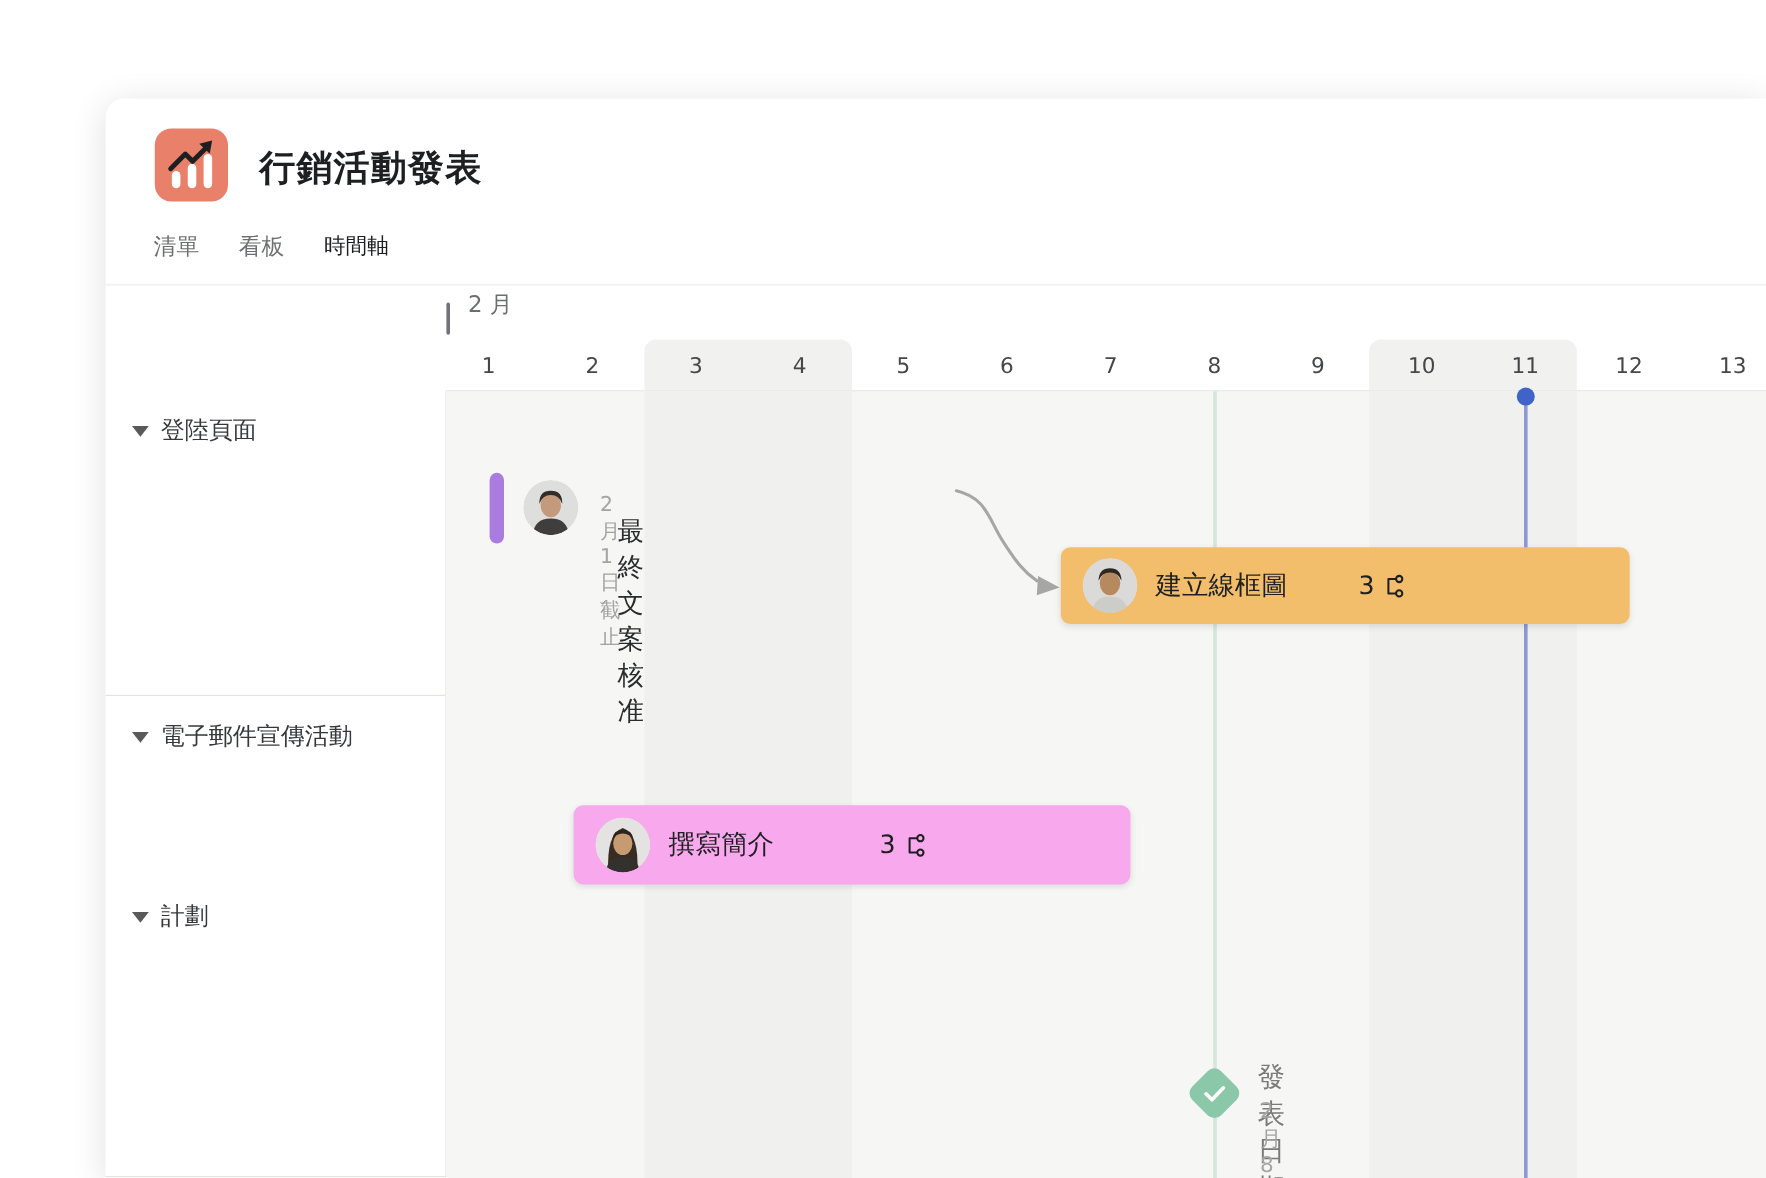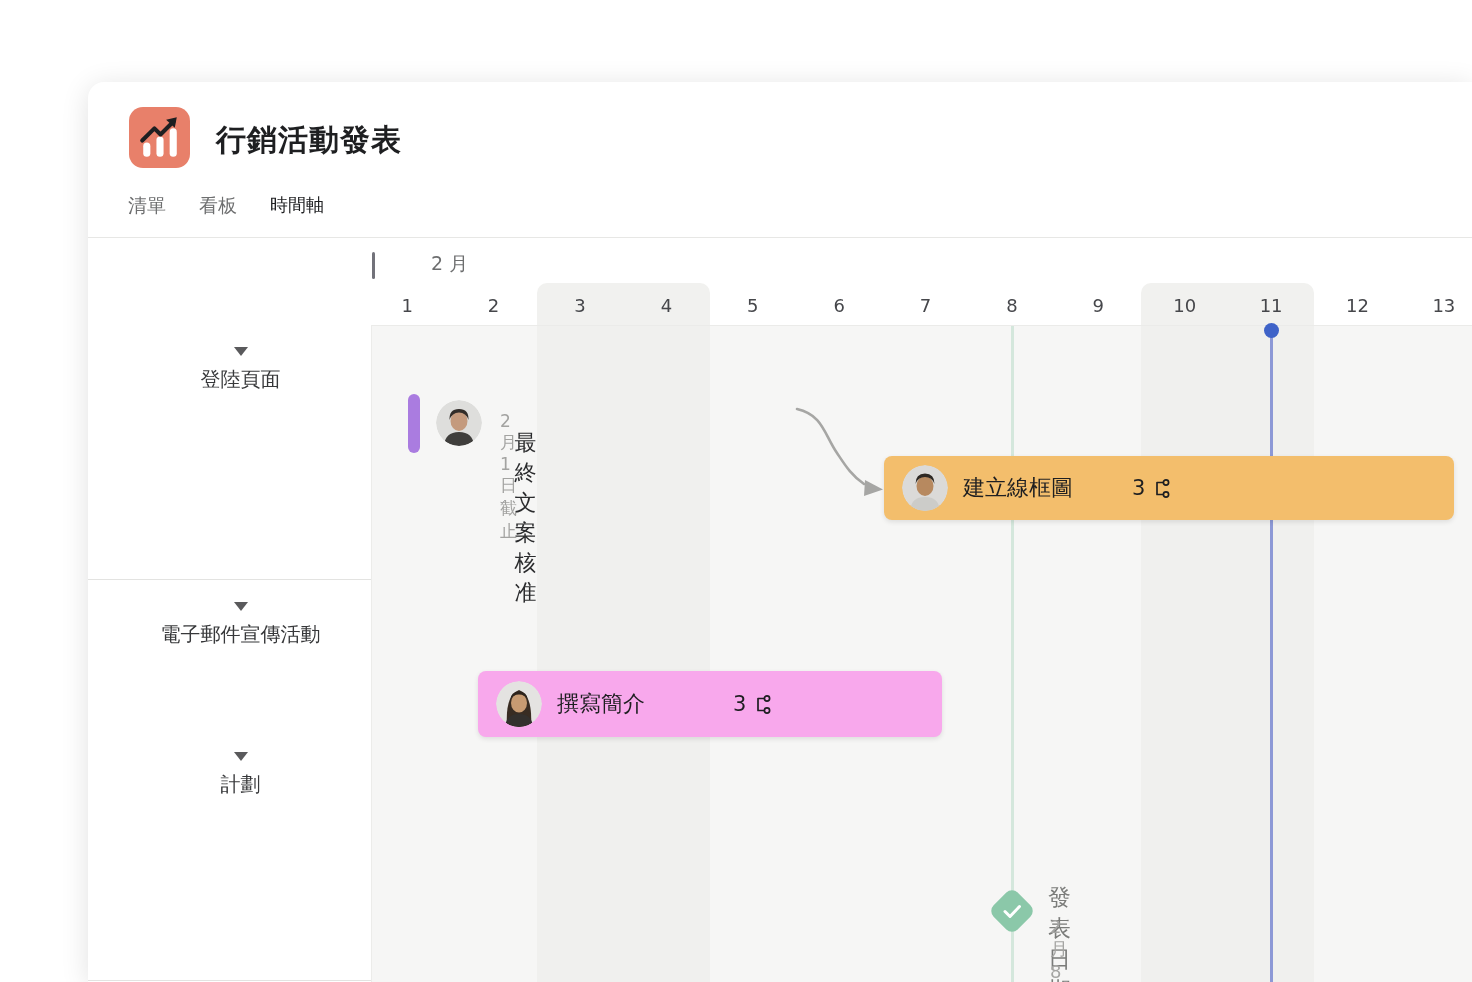--- a/index.html
+++ b/index.html
@@ -17,33 +17,33 @@
                    color:#1e1f21; letter-spacing:1px; }
 
   .tabs { position:absolute; left:40px; top:111px; display:flex; gap:33px; }
   .tab { font-size:19px; color:#6e6f70; padding-bottom:20px; border-bottom:3px solid transparent; cursor:pointer; }
   .tab.active { color:#1e1f21; font-weight:500; font-size:18px; border-bottom-color:#1e1f21; }
   .head-border { position:absolute; left:0; right:0; top:155px; height:1px; background:#e7e7e5; }
 
   
   .tl-header { position:absolute; left:0; right:0; top:156px; height:87px; background:#ffffff; }
   .month-tick { position:absolute; left:284px; top:14px; width:3px; height:27px; background:#72727a; border-radius:2px; }
-  .month-label { position:absolute; left:302px; top:13px; font-size:19px; color:#6d6e6f;margin-left:41px; }
+  .month-label { position:absolute; left:302px; top:3px; font-size:19px; color:#6d6e6f; }
   .weekend-head { position:absolute; top:45px; width:173px; height:42px; background:#f1f1ef; border-radius:10px 10px 0 0; }
   .wh1 { left:449px; } .wh2 { left:1053px; }
   .days-row { position:absolute; left:276px; top:54px; width:1124px; height:28px; display:flex; }
   .day-cell { width:86.4px; text-align:center; font-size:18px; color:#46474b; line-height:28px; }
 
   
   .sidebar { position:absolute; left:0; top:243px; width:284px; bottom:0; background:#ffffff; border-right:1px solid #ececea; }
   .section { position:relative; padding:20px 0 0 22px; }
   .sec1 { height:255px; border-bottom:1px solid #e3e3e1; }
   .sec2 { height:251px; border-bottom:1px solid #e3e3e1; }
   .sec3 { height:150px; }
-  .section-head { display:flex; align-items:center; gap:10px; cursor:pointer;flex-direction:column; }
+  .section-head { display:flex; align-items:center; gap:10px; cursor:pointer; }
   .caret { width:0; height:0; border-left:7px solid transparent; border-right:7px solid transparent;
            border-top:9px solid #5a5a5c; margin-top:2px; }
   .section-label { font-size:20px; color:#37383a; }
 
   
   .chart { position:absolute; left:284px; top:243px; right:0; bottom:0; background:#f6f6f5; border-top:1px solid #ebebe9; }
   .weekend-col { position:absolute; top:0; bottom:0; width:173px; background:#f0f0ee; }
   .wc1 { left:165px; } .wc2 { left:769px; }
   .milestone-line { position:absolute; left:639px; top:0; bottom:0; width:3px; background:#d4e7dc; }
   .today-line { position:absolute; left:898px; top:3px; bottom:0; width:3px; background:#8d99d6; }
@@ -55,21 +55,21 @@
   .approval-avatar { position:absolute; left:64px; top:74px; }
   .approval-titlerow { position:absolute; left:128px; top:70px; display:flex; align-items:center; gap:9px; }
   .approval-title { font-size:22px; color:#2a2b2d;margin-top:32px; }
   .approval-due { position:absolute; left:128px; top:85px; font-size:17px; color:#a3a3a1; }
 
   .dep-arrow { position:absolute; left:408px; top:70px; }
 
   
   .bar { position:absolute; display:flex; align-items:center; padding-left:18px; border-radius:8px;
          box-shadow:0 2px 5px rgba(0,0,0,.10); cursor:pointer; }
-  .bar-wireframe { left:512px; top:130px; width:570px; height:64px; background:#F3BE6C; }
+  .bar-wireframe { left:512px; top:130px; width:474px; height:64px; background:#F3BE6C; }
   .bar-brief { left:106px; top:345px; width:464px; height:66px; background:#F8A8EC; }
   .bar-title { margin-left:15px; font-size:22px; color:#1e1f21; }
   .count-group { position:absolute; display:flex; align-items:center; gap:7px; color:#1e1f21; }
   .bar-wireframe .count-group { left:248px; }
   .bar-brief .count-group { left:255px; }
   .count { font-size:21px; }
 
   .avatar { width:46px; height:46px; border-radius:50%; display:block; }
 
   

